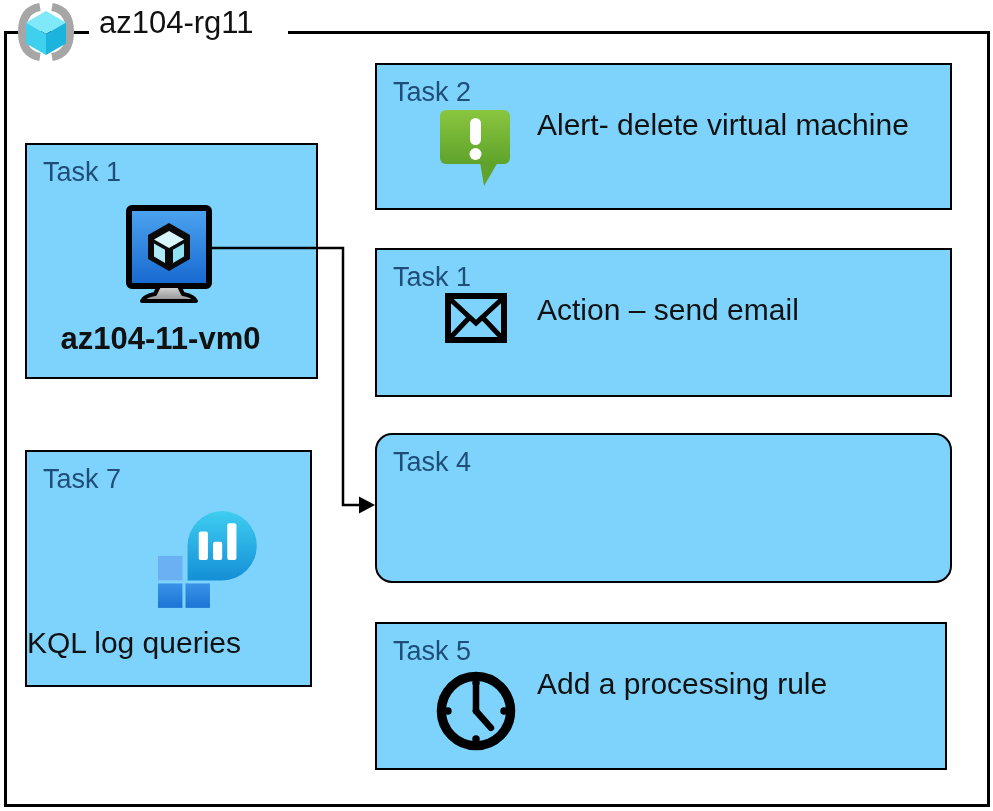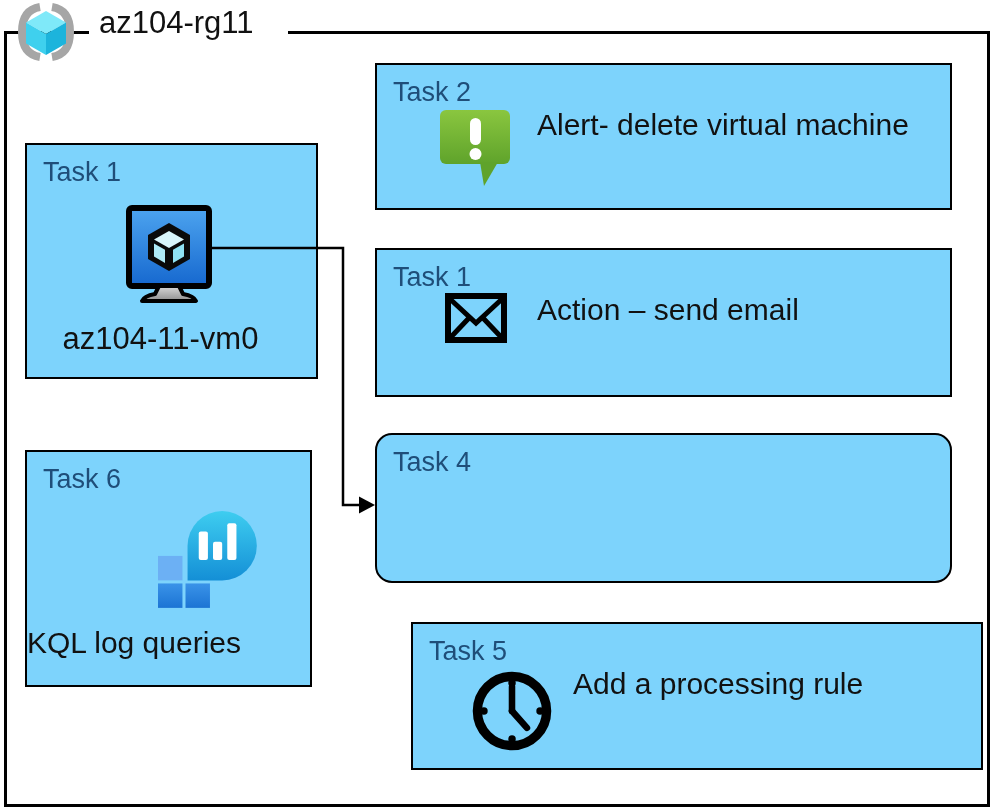--- a/index.html
+++ b/index.html
@@ -21,29 +21,29 @@
   
   .task{
     position:absolute;background:#7dd3fc;border:2px solid #000;box-sizing:border-box;
     display:flex;flex-direction:column;z-index:1;
   }
   .task-label{color:#1f4e79;font-size:27px;padding:12px 0 0 16px;line-height:1.15;}
   #task1{left:25px;top:143px;width:293px;height:236px;}
   #task2{left:375px;top:63px;width:577px;height:147px;}
   #task3{left:375px;top:248px;width:577px;height:149px;}
   #task4{left:375px;top:433px;width:577px;height:150px;border-radius:17px;}
-  #task5{left:375px;top:622px;width:572px;height:148px;margin-left:36px;}
+  #task5{left:375px;top:622px;width:572px;height:148px;}
   #task6{left:25px;top:450px;width:287px;height:237px;}
   .task-row{flex:1;display:flex;align-items:flex-start;padding-left:56px;}
   .icon-cell{width:86px;display:flex;justify-content:center;align-items:center;flex:0 0 auto;}
   .row-text{margin-left:18px;font-size:30px;color:#111;white-space:nowrap;}
   
   .vm-icon{position:absolute;left:99px;top:60px;width:86px;height:100px;}
   .vm-name{position:absolute;left:0;top:176px;width:100%;text-align:center;
-    padding-right:22px;box-sizing:border-box;font-size:31px;color:#111;}
+    padding-right:22px;box-sizing:border-box;font-size:31px;color:#111;font-weight:bold;}
   .kql-icon{position:absolute;left:131px;top:58px;width:109px;height:99px;}
   .kql-name{position:absolute;left:0;top:174px;width:100%;text-align:left;
     font-size:30px;color:#111;}
   .connector{position:absolute;left:0;top:0;width:993px;height:811px;z-index:2;pointer-events:none;}
 </style>
 </head>
 <body>
 
 <div class="canvas">
 
@@ -139,21 +139,21 @@
           <circle cx="16" cy="46" r="4" fill="#000"></circle>
           <line x1="46" y1="46" x2="46" y2="20" stroke="#000" stroke-width="7" stroke-linecap="round"></line>
           <line x1="46" y1="46" x2="62" y2="64" stroke="#000" stroke-width="7" stroke-linecap="round"></line>
         </svg>
       </div>
       <div class="row-text">Add a processing rule</div>
     </div>
   </div>
 
   <div class="task" id="task6">
-    <div class="task-label">Task 6</div>
+    <div class="task-label">Task 7</div>
     <svg class="kql-icon" viewBox="0 0 107 95">
       <defs>
         <linearGradient id="cyn" x1="0" y1="0" x2="0" y2="1">
           <stop offset="0" stop-color="#3ecdf0"></stop>
             <stop offset="1" stop-color="#148fd6"></stop>
         </linearGradient>
         <linearGradient id="blu" x1="0" y1="0" x2="0" y2="1">
           <stop offset="0" stop-color="#3a93e8"></stop>
             <stop offset="1" stop-color="#1c74d4"></stop>
         </linearGradient>

